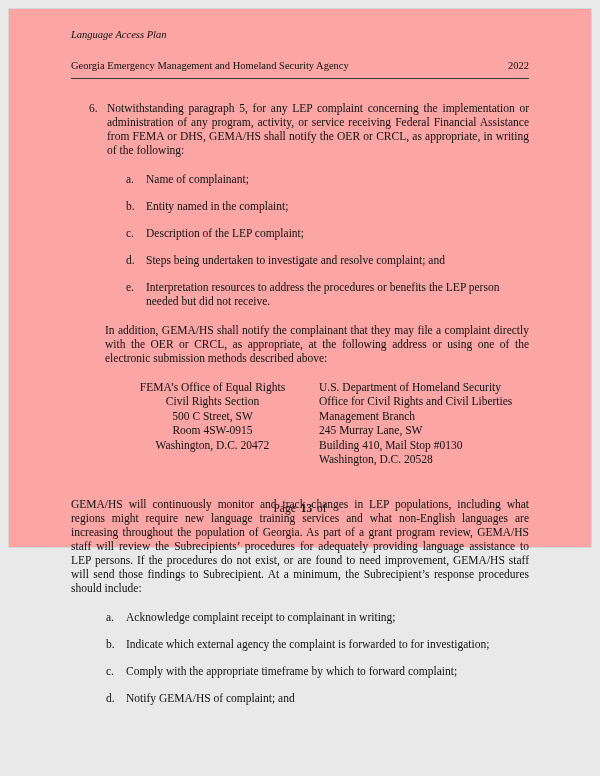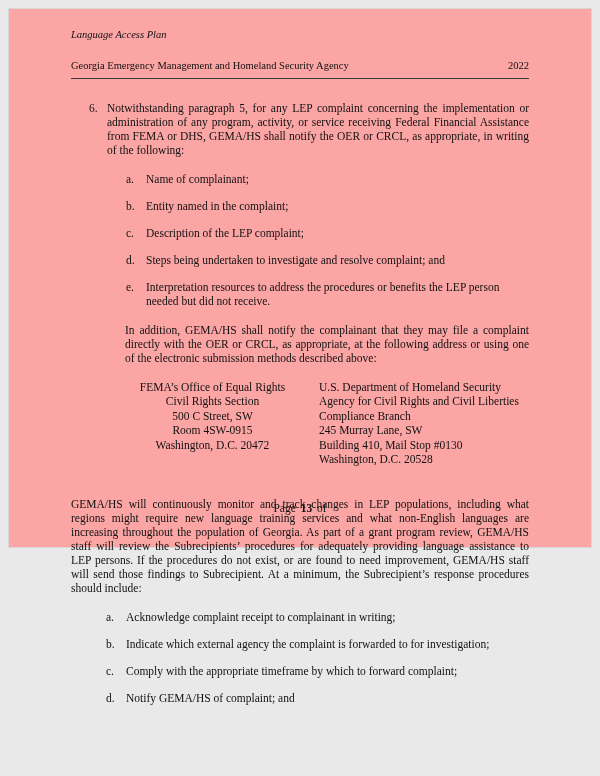--- a/index.html
+++ b/index.html
@@ -99,34 +99,34 @@
     <div class="sub-item">
       <span class="sub-label">d.</span>
       <div class="sub-text">Steps being undertaken to investigate and resolve complaint; and</div>
     </div>
     <div class="sub-item">
       <span class="sub-label">e.</span>
       <div class="sub-text">Interpretation resources to address the procedures or benefits the LEP person needed but did not receive.</div>
     </div>
   </div>
 
-  <div class="para" style="margin-left:54px">In addition, GEMA/HS shall notify the complainant that they may file a complaint directly with the OER or CRCL, as appropriate, at the following address or using one of the electronic submission methods described above:</div>
+  <div class="para" style="margin-left:34px">In addition, GEMA/HS shall notify the complainant that they may file a complaint directly with the OER or CRCL, as appropriate, at the following address or using one of the electronic submission methods described above:</div>
 
   <div class="addresses">
     <div class="addr addr-left">
       <div>FEMA’s Office of Equal Rights</div>
       <div>Civil Rights Section</div>
       <div>500 C Street, SW</div>
       <div>Room 4SW-0915</div>
       <div>Washington, D.C. 20472</div>
     </div>
     <div class="addr addr-right">
       <div>U.S. Department of Homeland Security</div>
-      <div>Agency for Civil Rights and Civil Liberties</div>
-      <div>Compliance Branch</div>
+      <div>Office for Civil Rights and Civil Liberties</div>
+      <div>Management Branch</div>
       <div>245 Murray Lane, SW</div>
       <div>Building 410, Mail Stop #0130</div>
       <div>Washington, D.C. 20528</div>
     </div>
   </div>
 
 
   <div class="para">GEMA/HS will continuously monitor and track changes in LEP populations, including what regions might require new language training services and what non-English languages are increasing throughout the population of Georgia. As part of a grant program review, GEMA/HS staff will review the Subrecipients’ procedures for adequately providing language assistance to LEP persons. If the procedures do not exist, or are found to need improvement, GEMA/HS staff will send those findings to Subrecipient. At a minimum, the Subrecipient’s response procedures should include:</div>
 
   <div class="resp-list">

